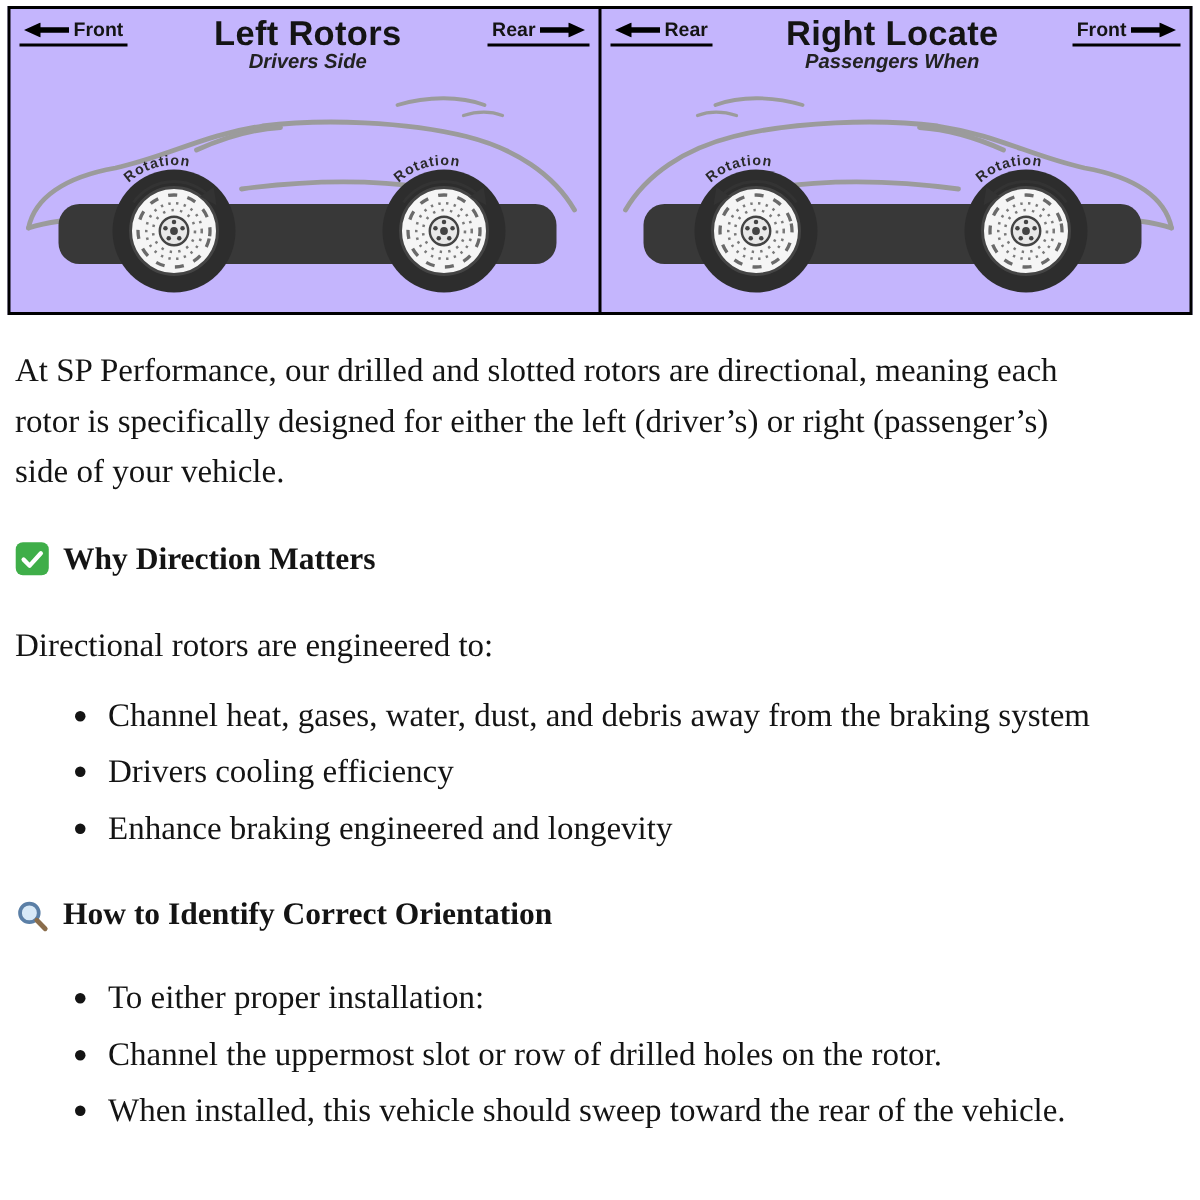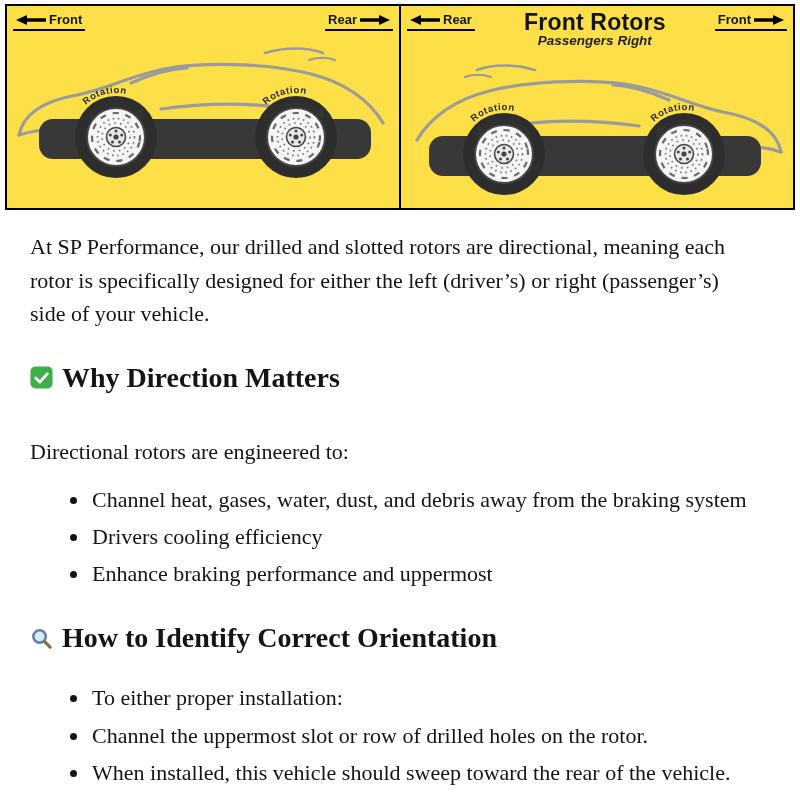--- a/index.html
+++ b/index.html
@@ -1,54 +1,58 @@
 <!DOCTYPE html>
 <html><head>
 <meta charset="utf-8">
 <style>
   html,body{margin:0;padding:0;background:#fff;}
   body{width:800px;height:800px;overflow:hidden;color:#141414;
        font-family:"Liberation Serif", serif;}
 
   
-  .diagram{display:flex;border:2px solid #000;margin:4px 5px 0 5px;background:#fde047;}
+  .diagram{display:flex;border:2px solid #000;margin:4px 5px 0 5px;background:#c4b5fd;}
   .panel{flex:1;padding:3px 6px 0 6px;min-width:0;}
   .panel.right{border-left:2px solid #000;}
   .panel-header{display:flex;justify-content:space-between;align-items:flex-start;
                 font-family:"Liberation Sans", sans-serif;}
   .dir-label{display:flex;align-items:center;gap:3px;font-weight:bold;font-size:13px;
              border-bottom:2px solid #000;padding:1px 3px 2px 3px;margin-top:2px;}
   .title-block{text-align:center;line-height:1.05;margin-top:1px;}
   .panel-title{font-weight:bold;font-size:23px;letter-spacing:.2px;}
   .panel-subtitle{font-weight:bold;font-style:italic;font-size:13.5px;color:#222;}
   .car-svg{width:100%;height:158px;display:block;margin-top:2px;}
 
   
-  .content{padding:14px 30px 0 30px;font-size:22px;line-height:1.52;}
+  .content{padding:14px 30px 0 10px;font-size:22px;line-height:1.52;}
   .intro{max-width:715px;margin:6px 0 0 0;}
-  .heading{display:flex;align-items:center;gap:9px;margin:26px 0 0 0;font-size:28px;}
+  .heading{display:flex;align-items:center;gap:9px;margin:26px 0 0 0;font-size:21px;}
   .heading .htext{font-weight:bold;}
   .heading.light .htext{font-weight:bold;}
   .icon-badge{flex:0 0 auto;display:inline-flex;}
-  .lead{margin:36px 0 0 0;}
+  .lead{margin:24px 0 0 0;}
   ul.bullets{margin:14px 0 0 0;padding:0 0 0 44px;max-width:700px;}
   ul.bullets li{margin:4px 16px;padding-left:2px;}
 </style>
 </head>
 <body>
 
 <div class="diagram">
 
   <div class="panel left">
     <div class="panel-header">
       <span class="dir-label">
         <svg width="30" height="10" viewBox="0 0 30 10">
             <path d="M0,5 L11,0 L11,3.2 L30,3.2 L30,6.8 L11,6.8 L11,10 Z" fill="#000"></path>
           </svg>
         <span>Front</span>
+      </span>
+      <span class="title-block">
+        <div class="panel-title">Left Rotors</div>
+        <div class="panel-subtitle">Drivers Side</div>
       </span>
       <span class="dir-label">
         <span>Rear</span>
         <svg width="30" height="10" viewBox="0 0 30 10">
             <path d="M30,5 L19,0 L19,3.2 L0,3.2 L0,6.8 L19,6.8 L19,10 Z" fill="#000"></path>
           </svg>
       </span>
     </div>
 
     <svg class="car-svg" viewBox="0 0 380 150">
@@ -106,22 +110,22 @@
 
   <div class="panel right">
     <div class="panel-header">
       <span class="dir-label">
         <svg width="30" height="10" viewBox="0 0 30 10">
             <path d="M0,5 L11,0 L11,3.2 L30,3.2 L30,6.8 L11,6.8 L11,10 Z" fill="#000"></path>
           </svg>
         <span>Rear</span>
       </span>
       <span class="title-block">
-        <div class="panel-title">Front Rotors</div>
-        <div class="panel-subtitle">Passengers Right</div>
+        <div class="panel-title">Right Locate</div>
+        <div class="panel-subtitle">Passengers When</div>
       </span>
       <span class="dir-label">
         <span>Front</span>
         <svg width="30" height="10" viewBox="0 0 30 10">
             <path d="M30,5 L19,0 L19,3.2 L0,3.2 L0,6.8 L19,6.8 L19,10 Z" fill="#000"></path>
           </svg>
       </span>
     </div>
 
     <svg class="car-svg" viewBox="0 0 380 150">
@@ -190,21 +194,21 @@
       </svg>
     </span>
     <span class="htext">Why Direction Matters</span>
   </div>
 
   <p class="lead">Directional rotors are engineered to:</p>
 
   <ul class="bullets">
     <li>Channel heat, gases, water, dust, and debris away from the braking system</li>
     <li>Drivers cooling efficiency</li>
-    <li>Enhance braking performance and uppermost</li>
+    <li>Enhance braking engineered and longevity</li>
   </ul>
 
   <div class="heading light">
     <span class="icon-badge">
       <svg width="23" height="23" viewBox="0 0 24 24">
         <circle cx="10" cy="10" r="6.5" fill="#d8e9f7" stroke="#5b7fa6" stroke-width="2.6"></circle>
         <line x1="15.2" y1="15.2" x2="21" y2="21" stroke="#8a6d4b" stroke-width="3.4" stroke-linecap="round"></line>
       </svg>
     </span>
     <span class="htext">How to Identify Correct Orientation</span>

